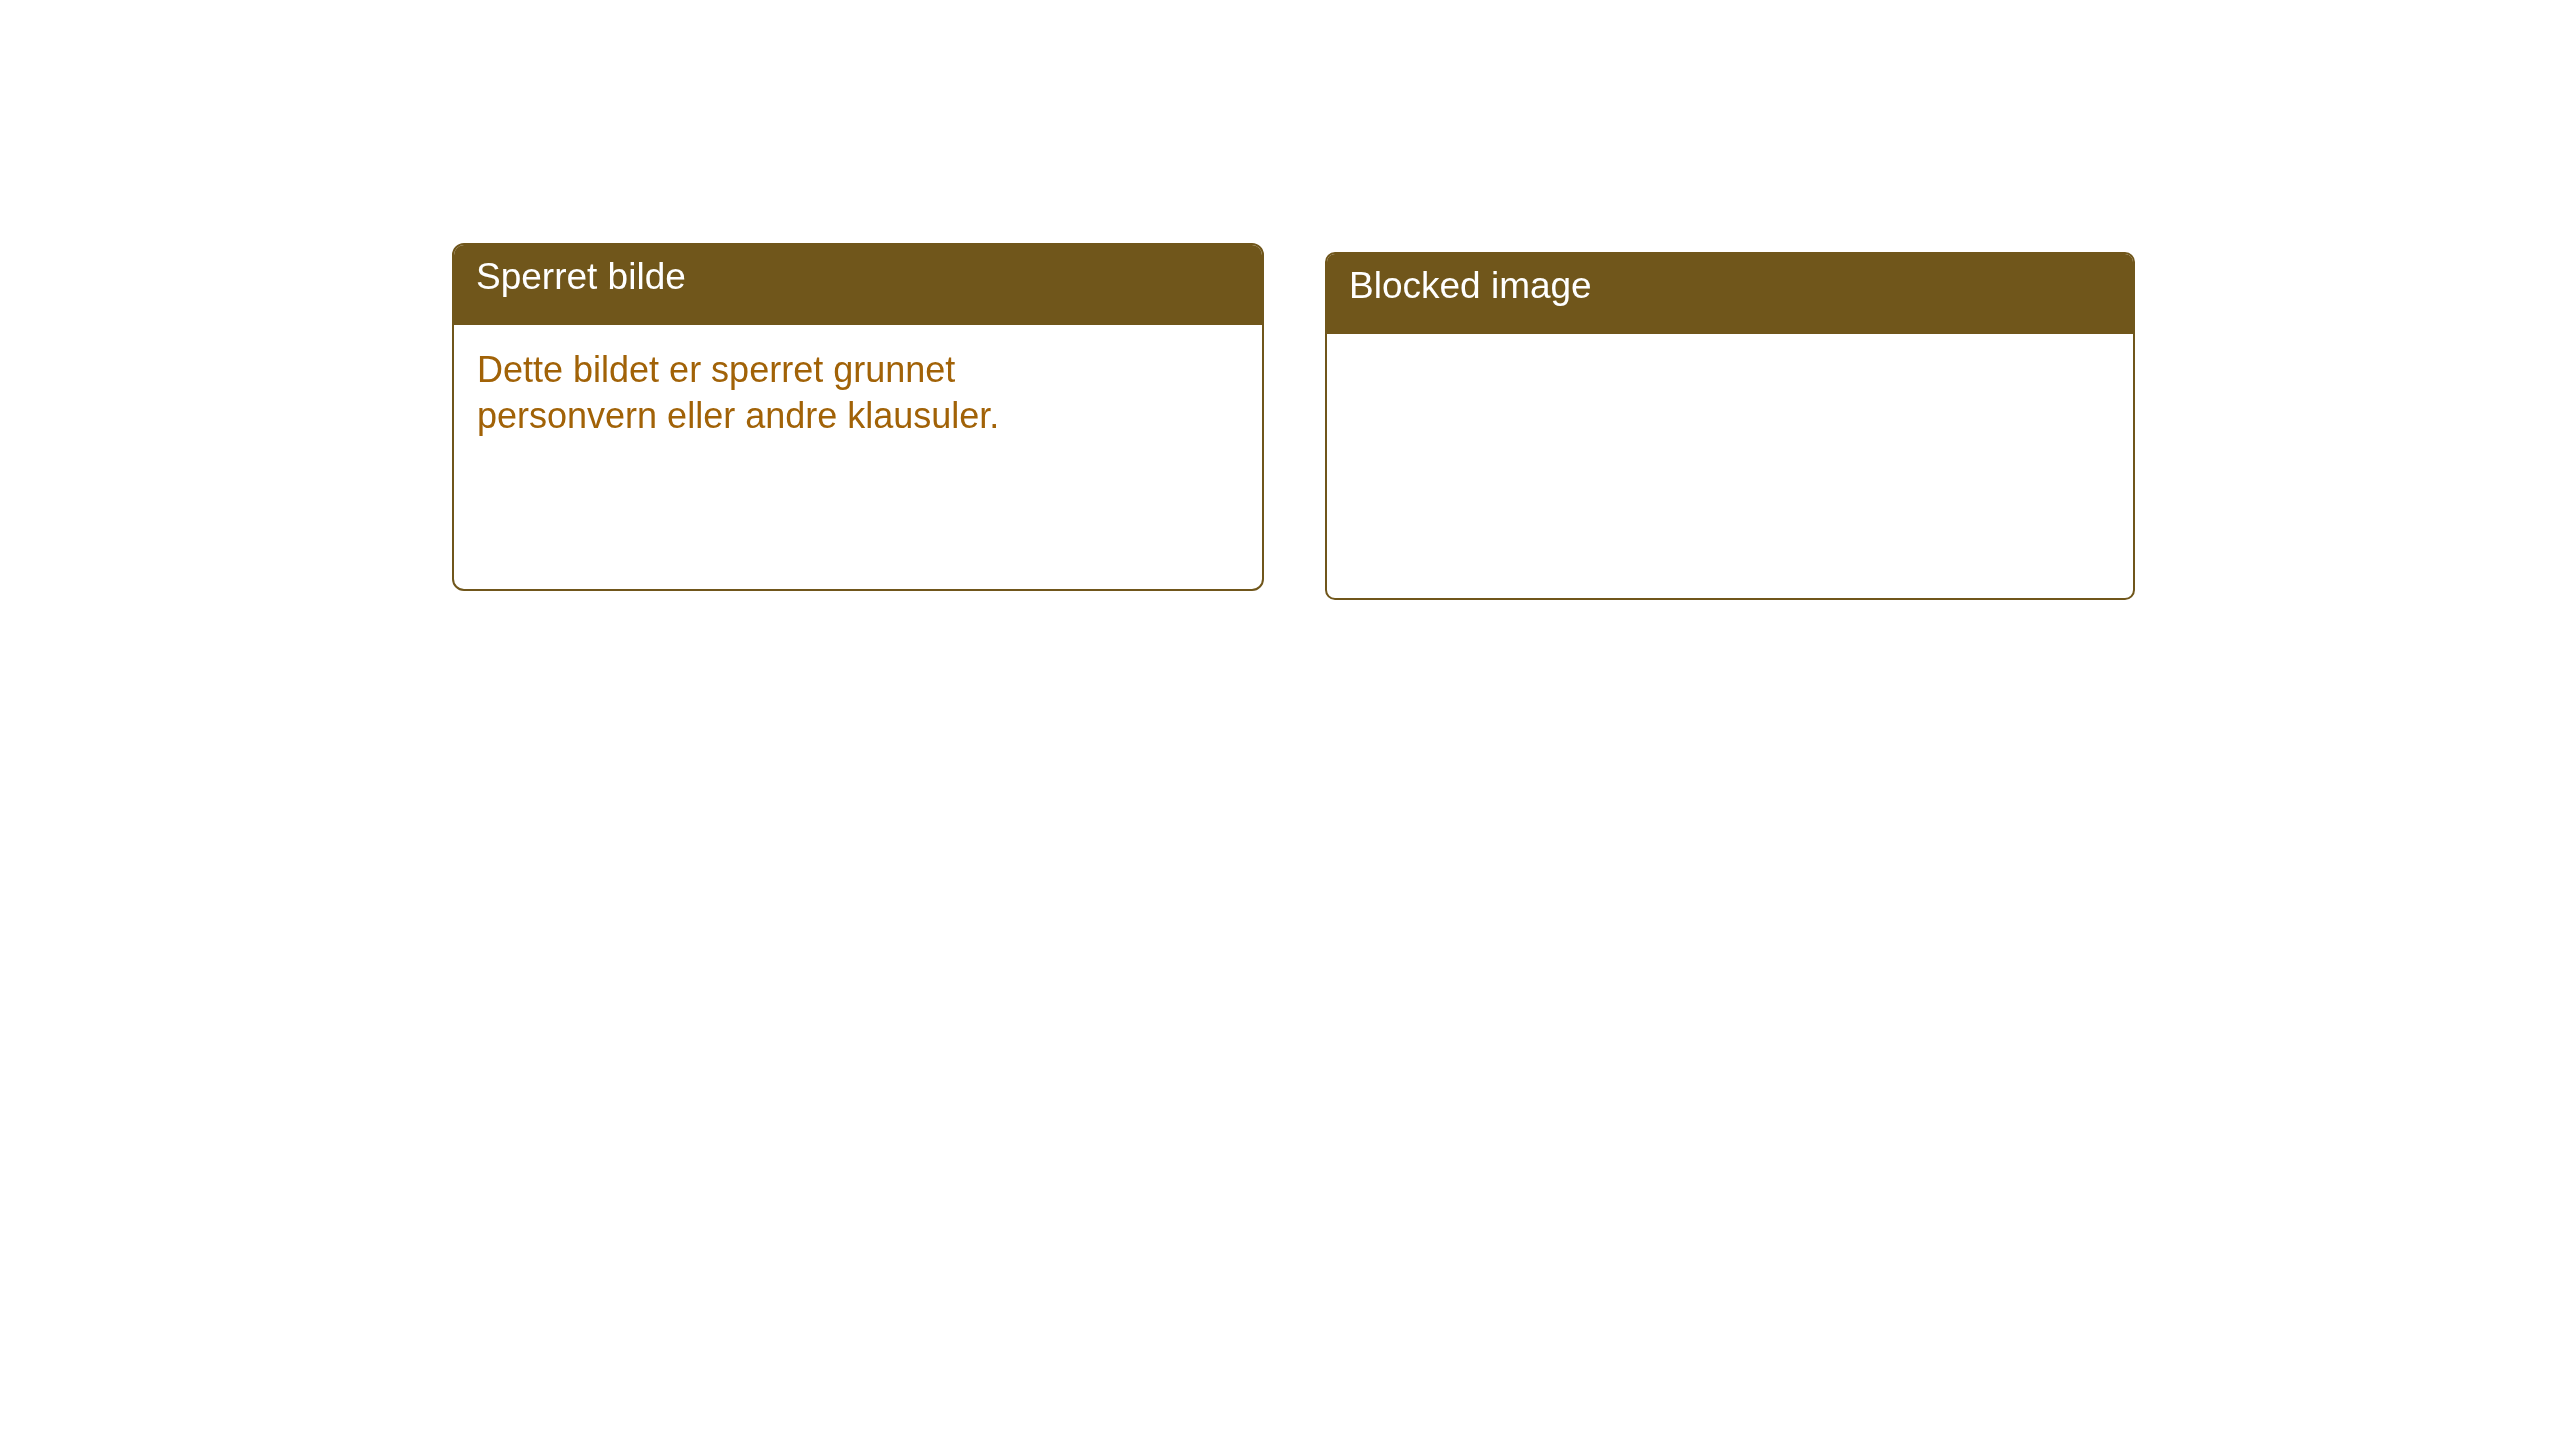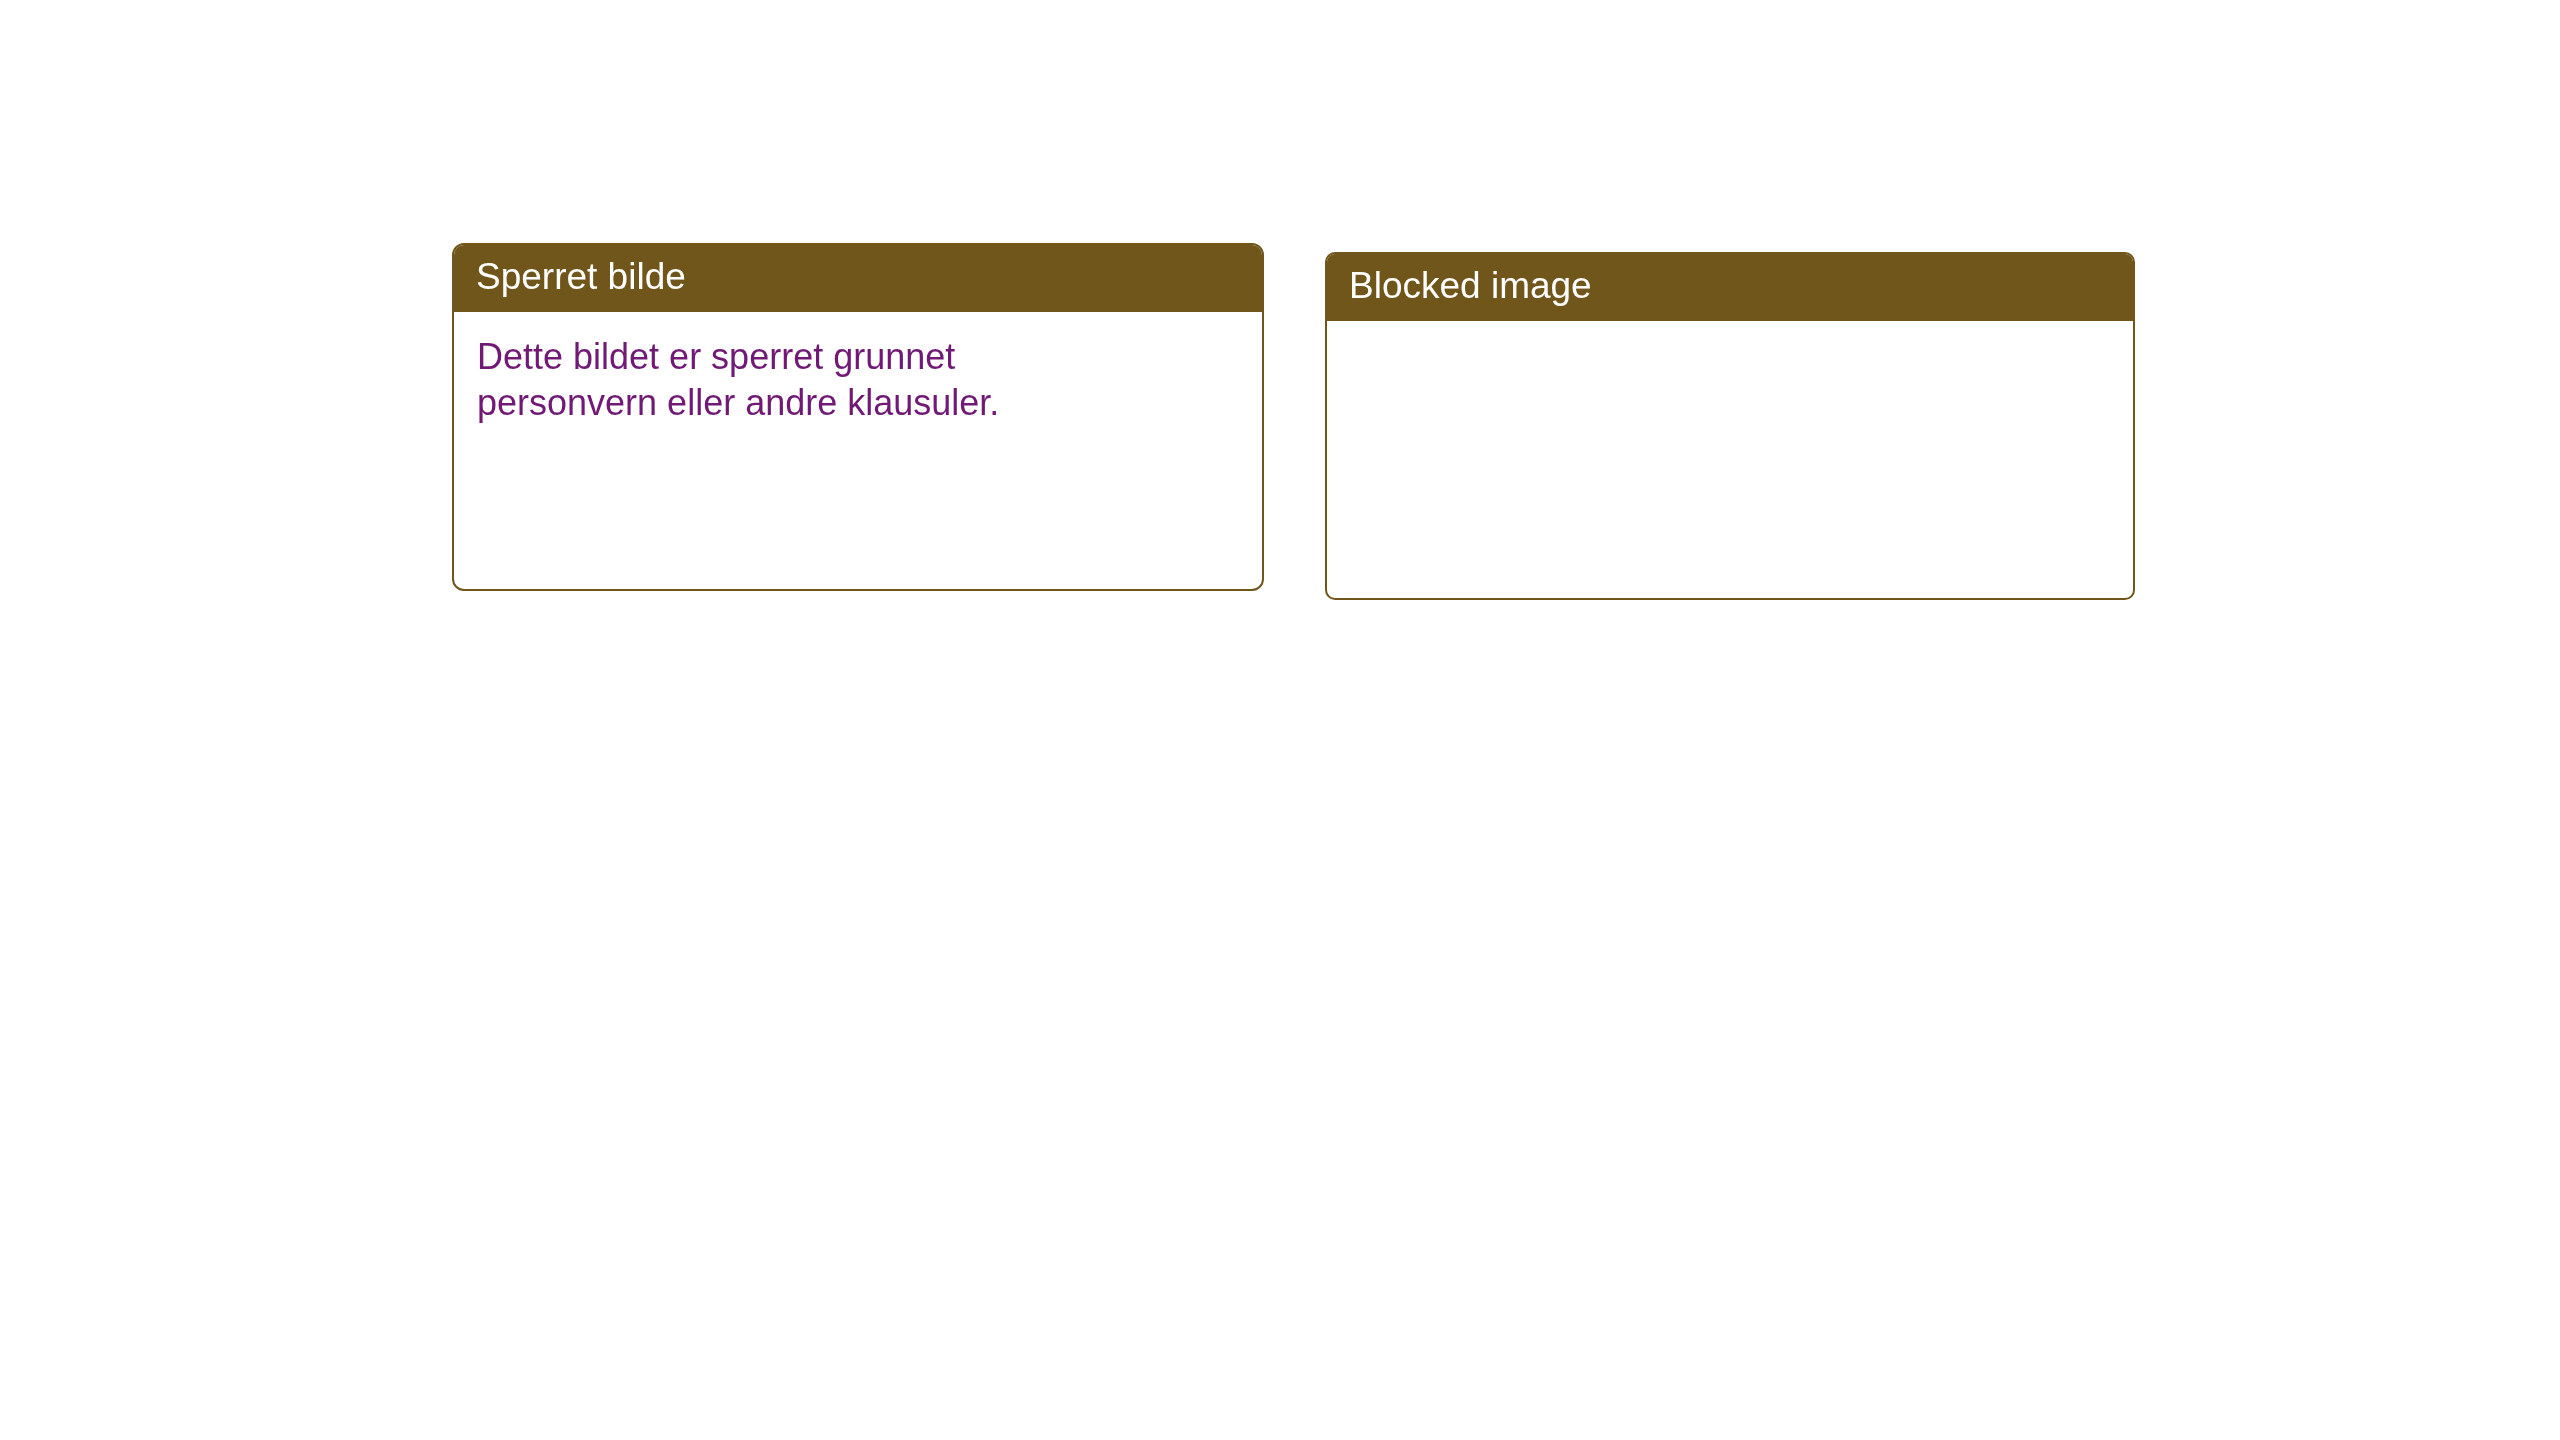--- a/index.html
+++ b/index.html
@@ -31,28 +31,28 @@
     overflow: hidden;
   }
 
   .notice-card .card-header {
     box-sizing: border-box;
     background: #70561b;
     color: #ffffff;
     font-size: 37px;
     line-height: 1.1;
     font-weight: 400;
-    padding: 12px 22px 14px 22px;
+    padding: 12px 22px 27px 22px;
     white-space: nowrap;
   }
 
   .notice-card .card-body {
     box-sizing: border-box;
     padding: 22px 22px 0 23px;
-    color: #701a75;
+    color: #a16207;
     font-size: 36px;
     line-height: 1.28;
     font-weight: 400;
     white-space: pre-line;
   }
 
   
   #card-no {
     left: 452px;
     top: 243px;

